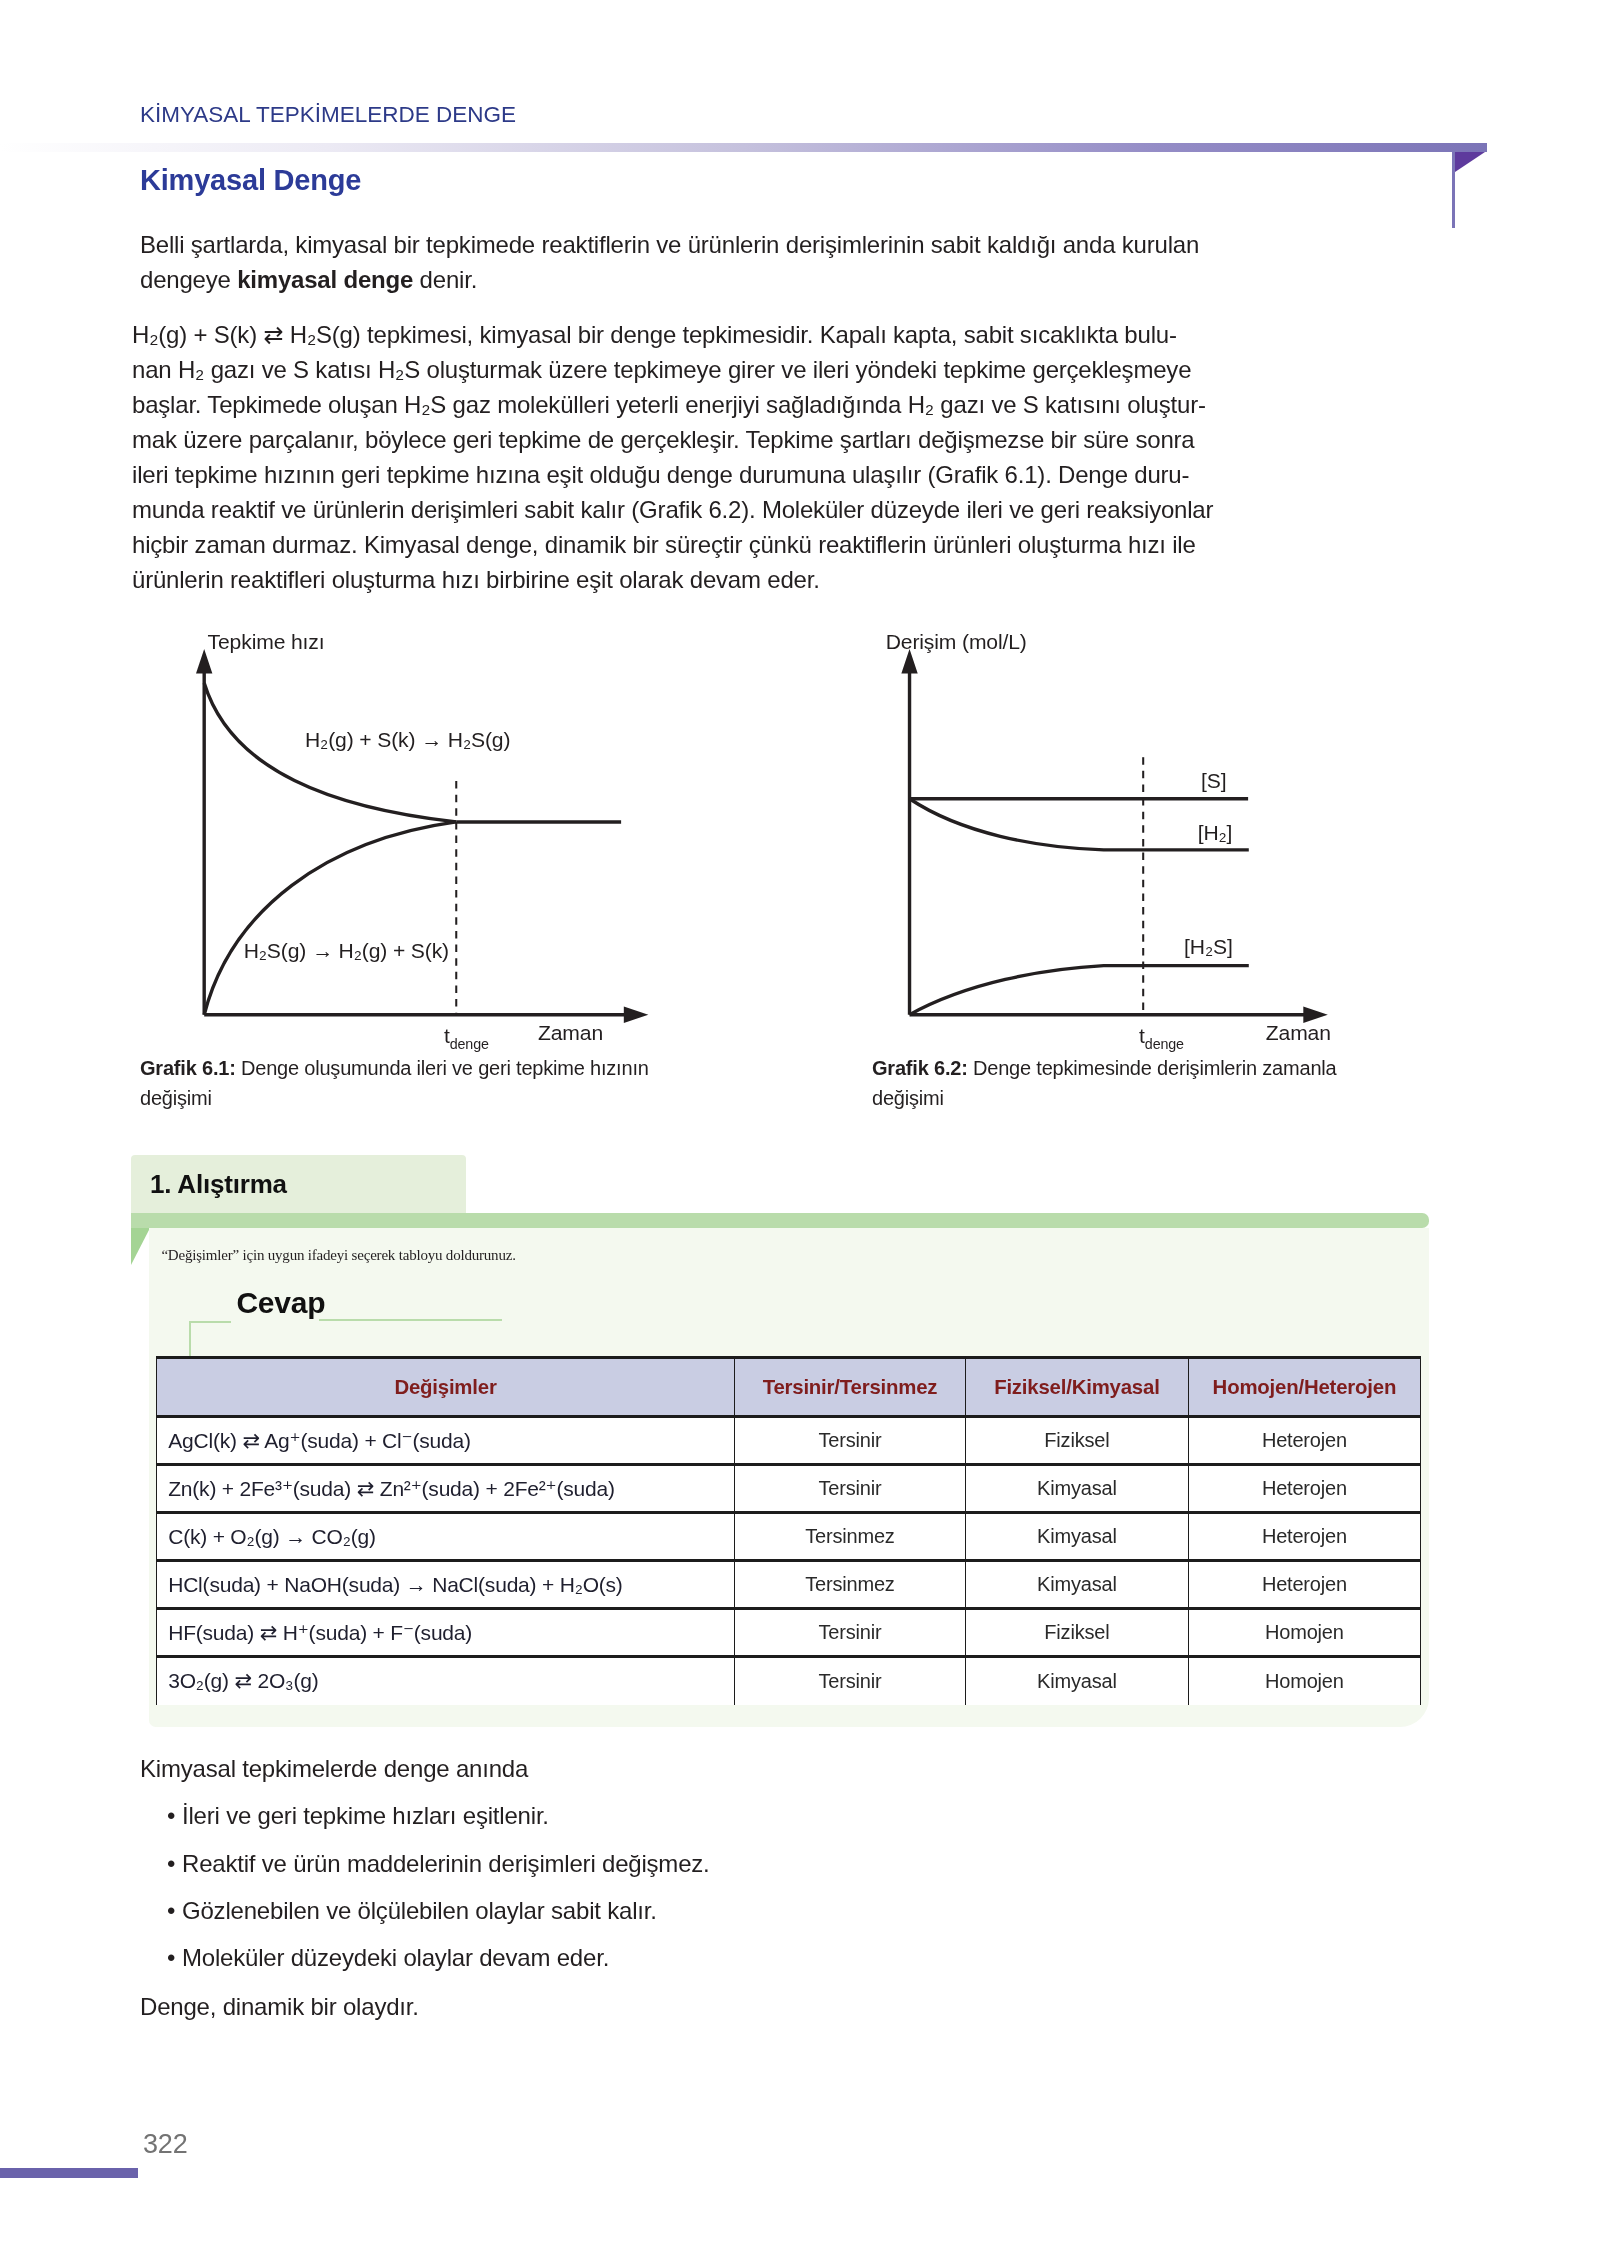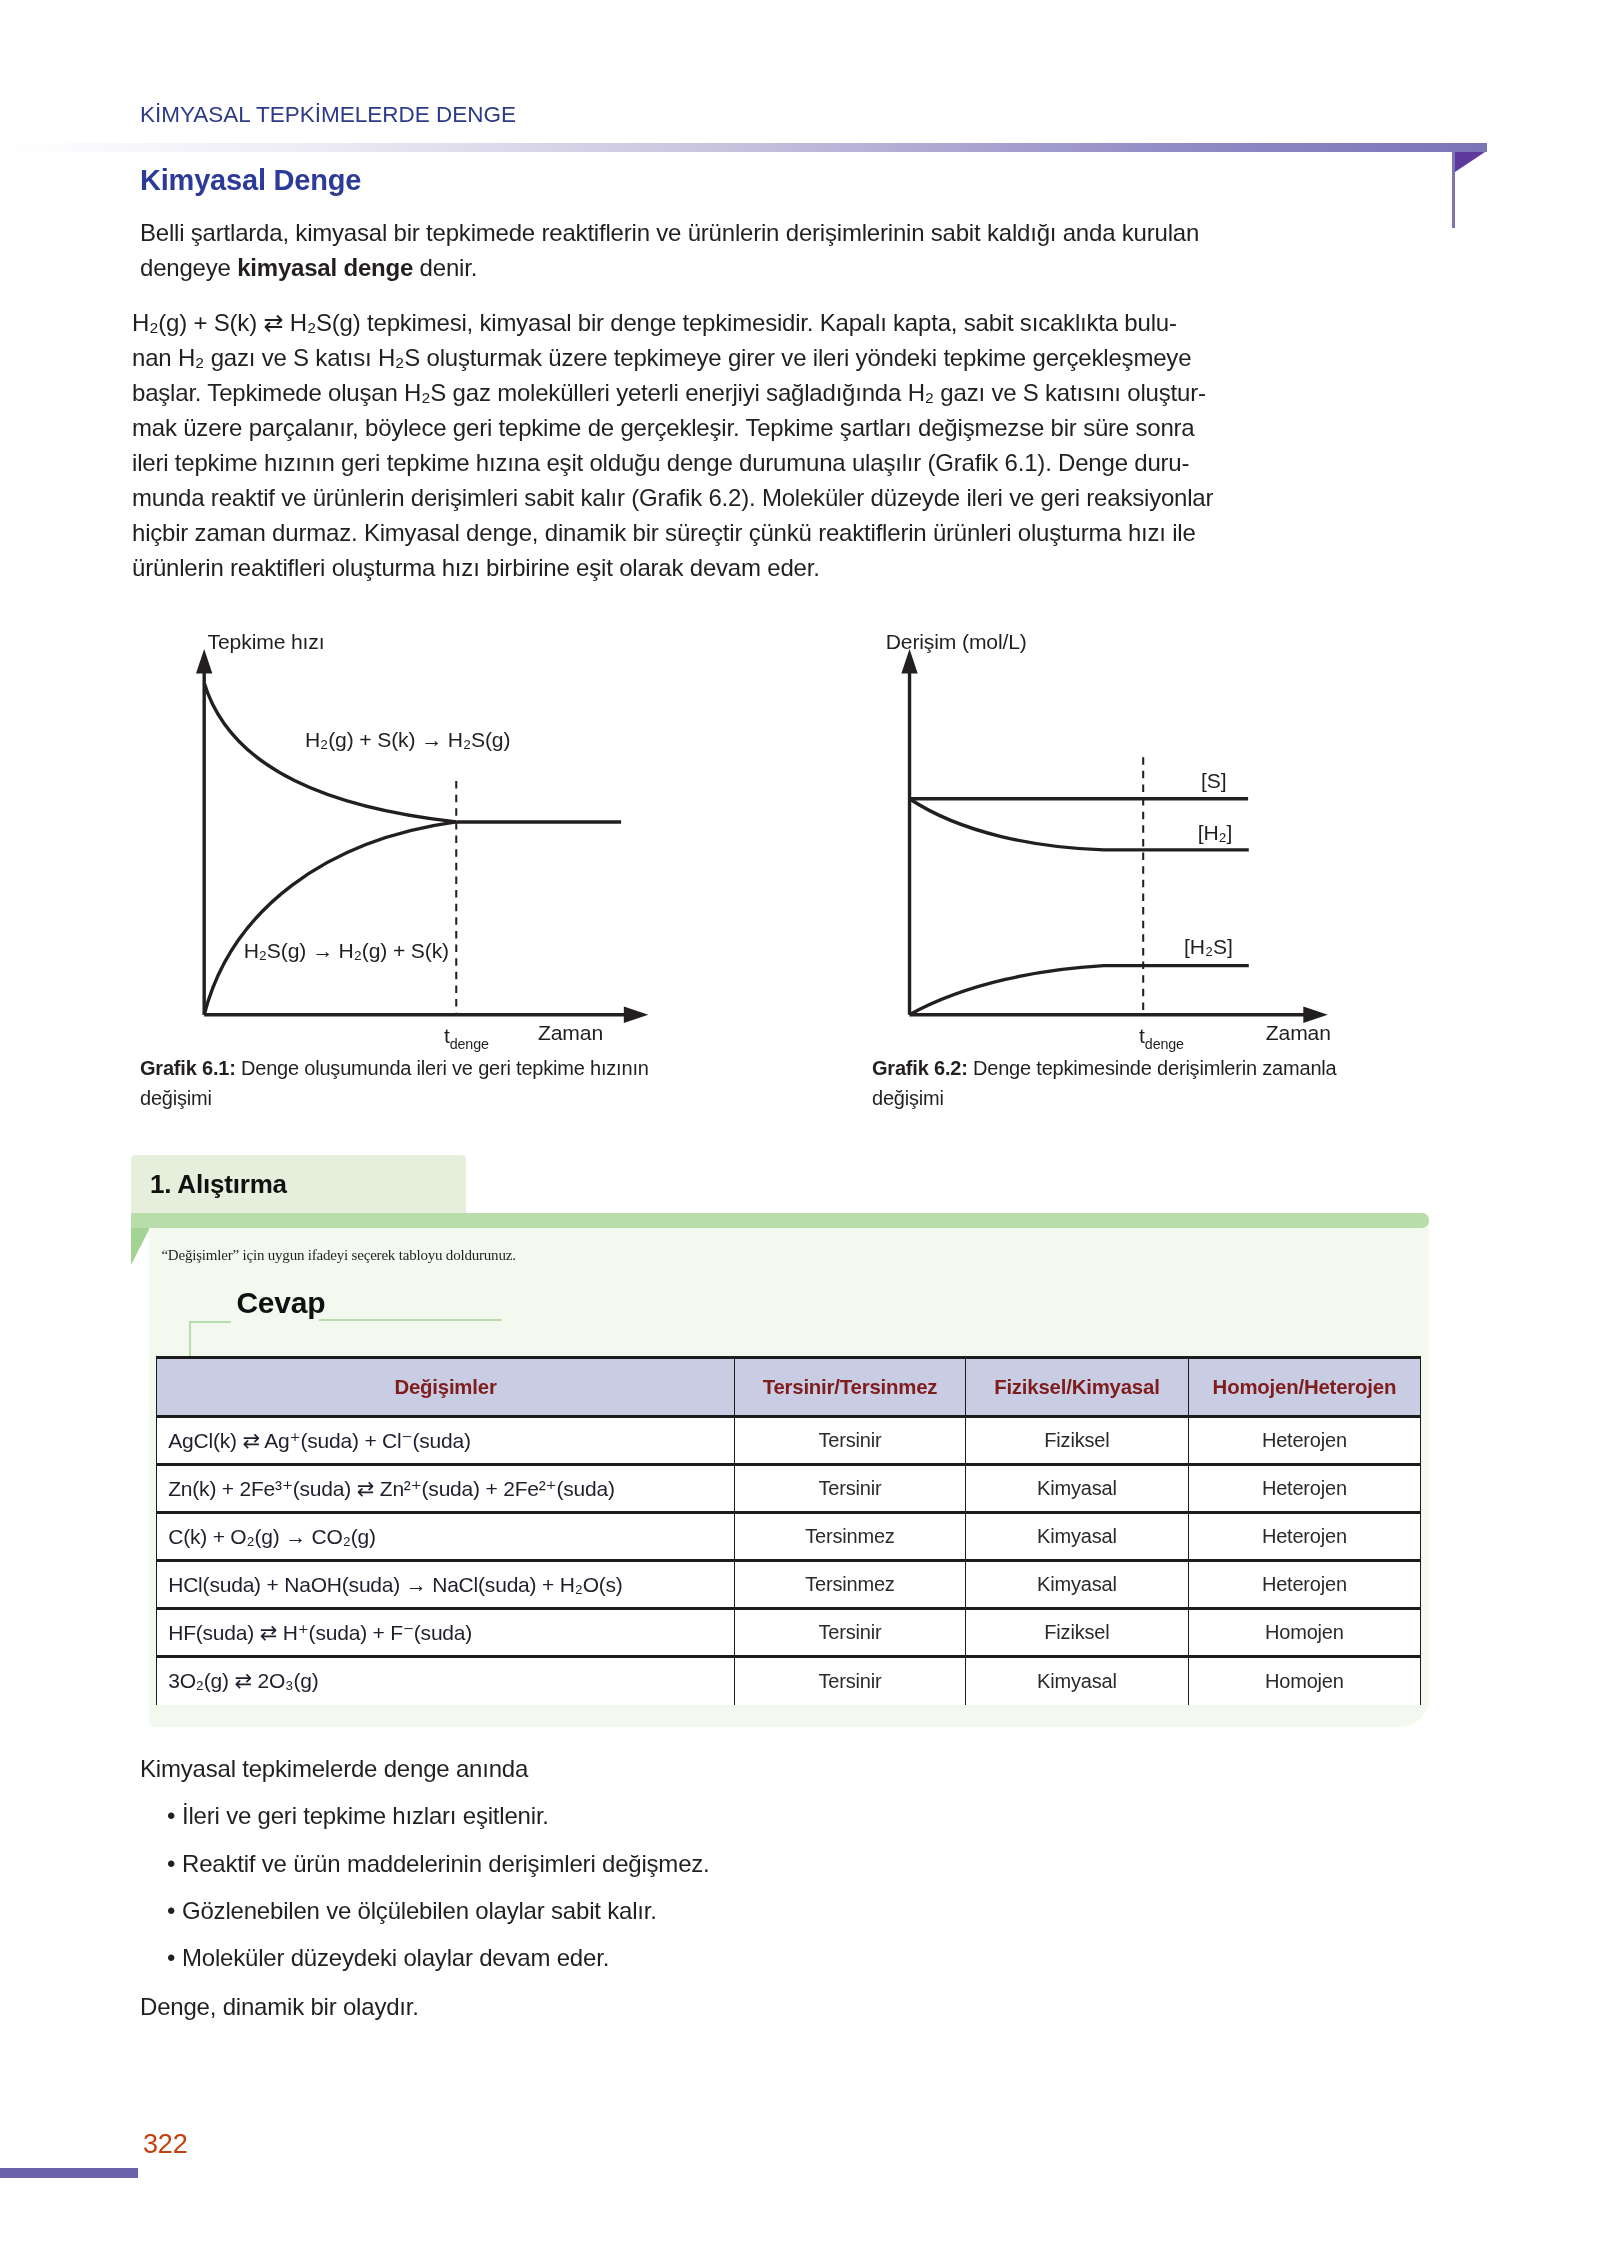--- a/index.html
+++ b/index.html
@@ -14,21 +14,21 @@
 
   .running-head{position:absolute;left:140px;top:102px;font-size:22.5px;color:var(--accent-navy);letter-spacing:0px;}
   .grad-bar{position:absolute;left:0;top:143px;width:1487px;height:8.9px;
             background:linear-gradient(90deg,#ffffff 0%,#eceaf4 22%,#c5c1dd 50%,#948cc6 78%,var(--purple) 100%);}
   .pennant{position:absolute;left:1452px;top:152px;width:0;height:0;
            border-top:22px solid var(--purple-dark);border-right:33px solid transparent;}
   .pennant-line{position:absolute;left:1452px;top:152px;width:3.4px;height:76px;background:var(--purple);}
 
   .section-title{position:absolute;left:140px;top:164px;font-size:29px;font-weight:bold;color:var(--accent-blue);}
 
-  .body-text{white-space:pre-line;font-size:24px;line-height:35px;color:var(--text);}
+  .body-text{white-space:pre-line;font-size:24px;line-height:35px;color:var(--text);margin-top:12px;}
   .intro{position:absolute;left:140px;top:215px;width:1294px;}
   .main-par{position:absolute;left:132px;top:305px;width:1301px;}
 
   .fig{position:absolute;}
   .fig text{font-size:31px;fill:var(--text);}
   .fig .sub{font-size:21px;}
   .fig .axis,.fig .curve{stroke:var(--text);fill:none;}
   .fig .axis{stroke-width:5px;}
   .fig .curve{stroke-width:5px;}
   .fig .dash{stroke:var(--text);stroke-width:3px;stroke-dasharray:11 9;fill:none;}
@@ -66,21 +66,21 @@
   .ex-table th:first-child,.ex-table td:first-child{border-left:1.4px solid #1c1c1c;}
   .ex-table td.eq{text-align:left;padding-left:11px;font-size:21px;color:#1f1f2e;}
 
   .notes{position:absolute;left:140px;top:1751px;width:1294px;font-size:24px;line-height:35px;}
   .notes .lead{margin-bottom:12.3px;}
   .notes ul{list-style:none;}
   .notes li{padding-left:42px;position:relative;margin-top:12.3px;}
   .notes li::before{content:"\2022";position:absolute;left:27px;}
   .notes .closing{margin-top:13.6px;}
 
-  .page-num{position:absolute;left:143px;top:2129px;font-size:27px;color:#c2410c;}
+  .page-num{position:absolute;left:143px;top:2129px;font-size:27px;color:#737373;}
   .footer-bar{position:absolute;left:0;top:2168px;width:138px;height:10.2px;background:var(--footer-purple);}
 </style>
 </head>
 <body>
 
 <div id="page">
 
   <div class="running-head">KİMYASAL TEPKİMELERDE DENGE</div>
   <div class="grad-bar"></div>
   <div class="pennant"></div>

